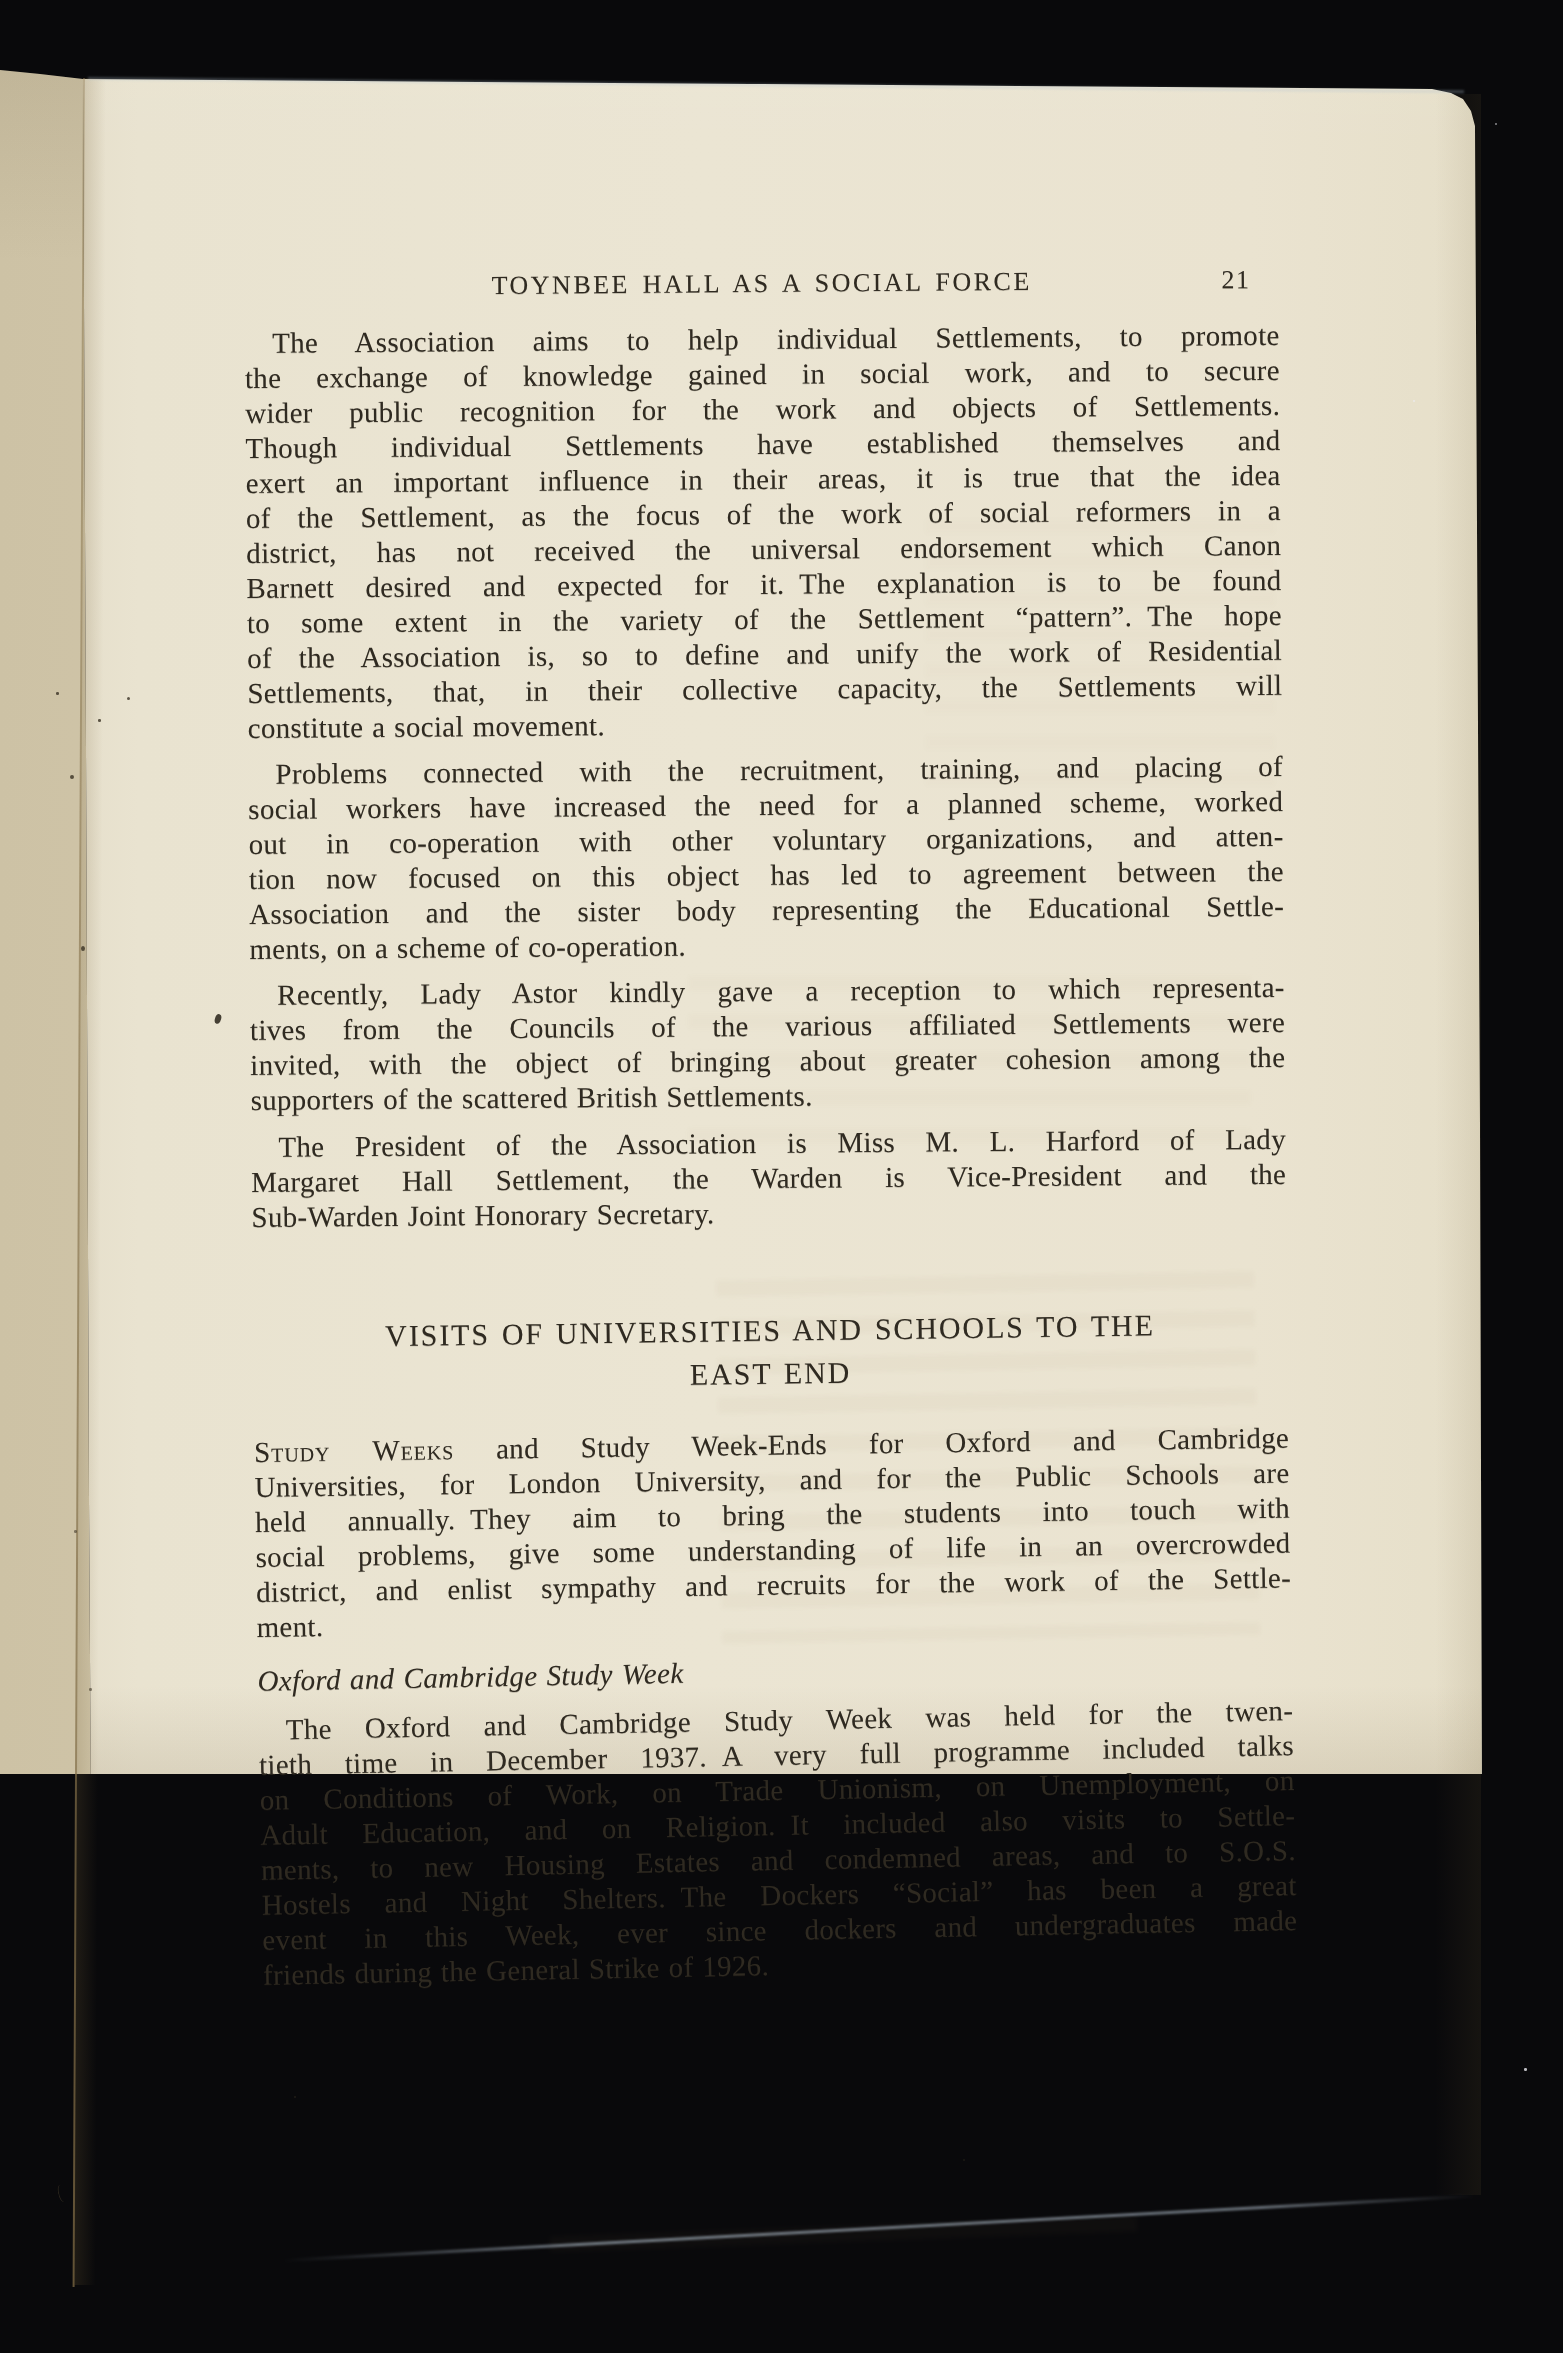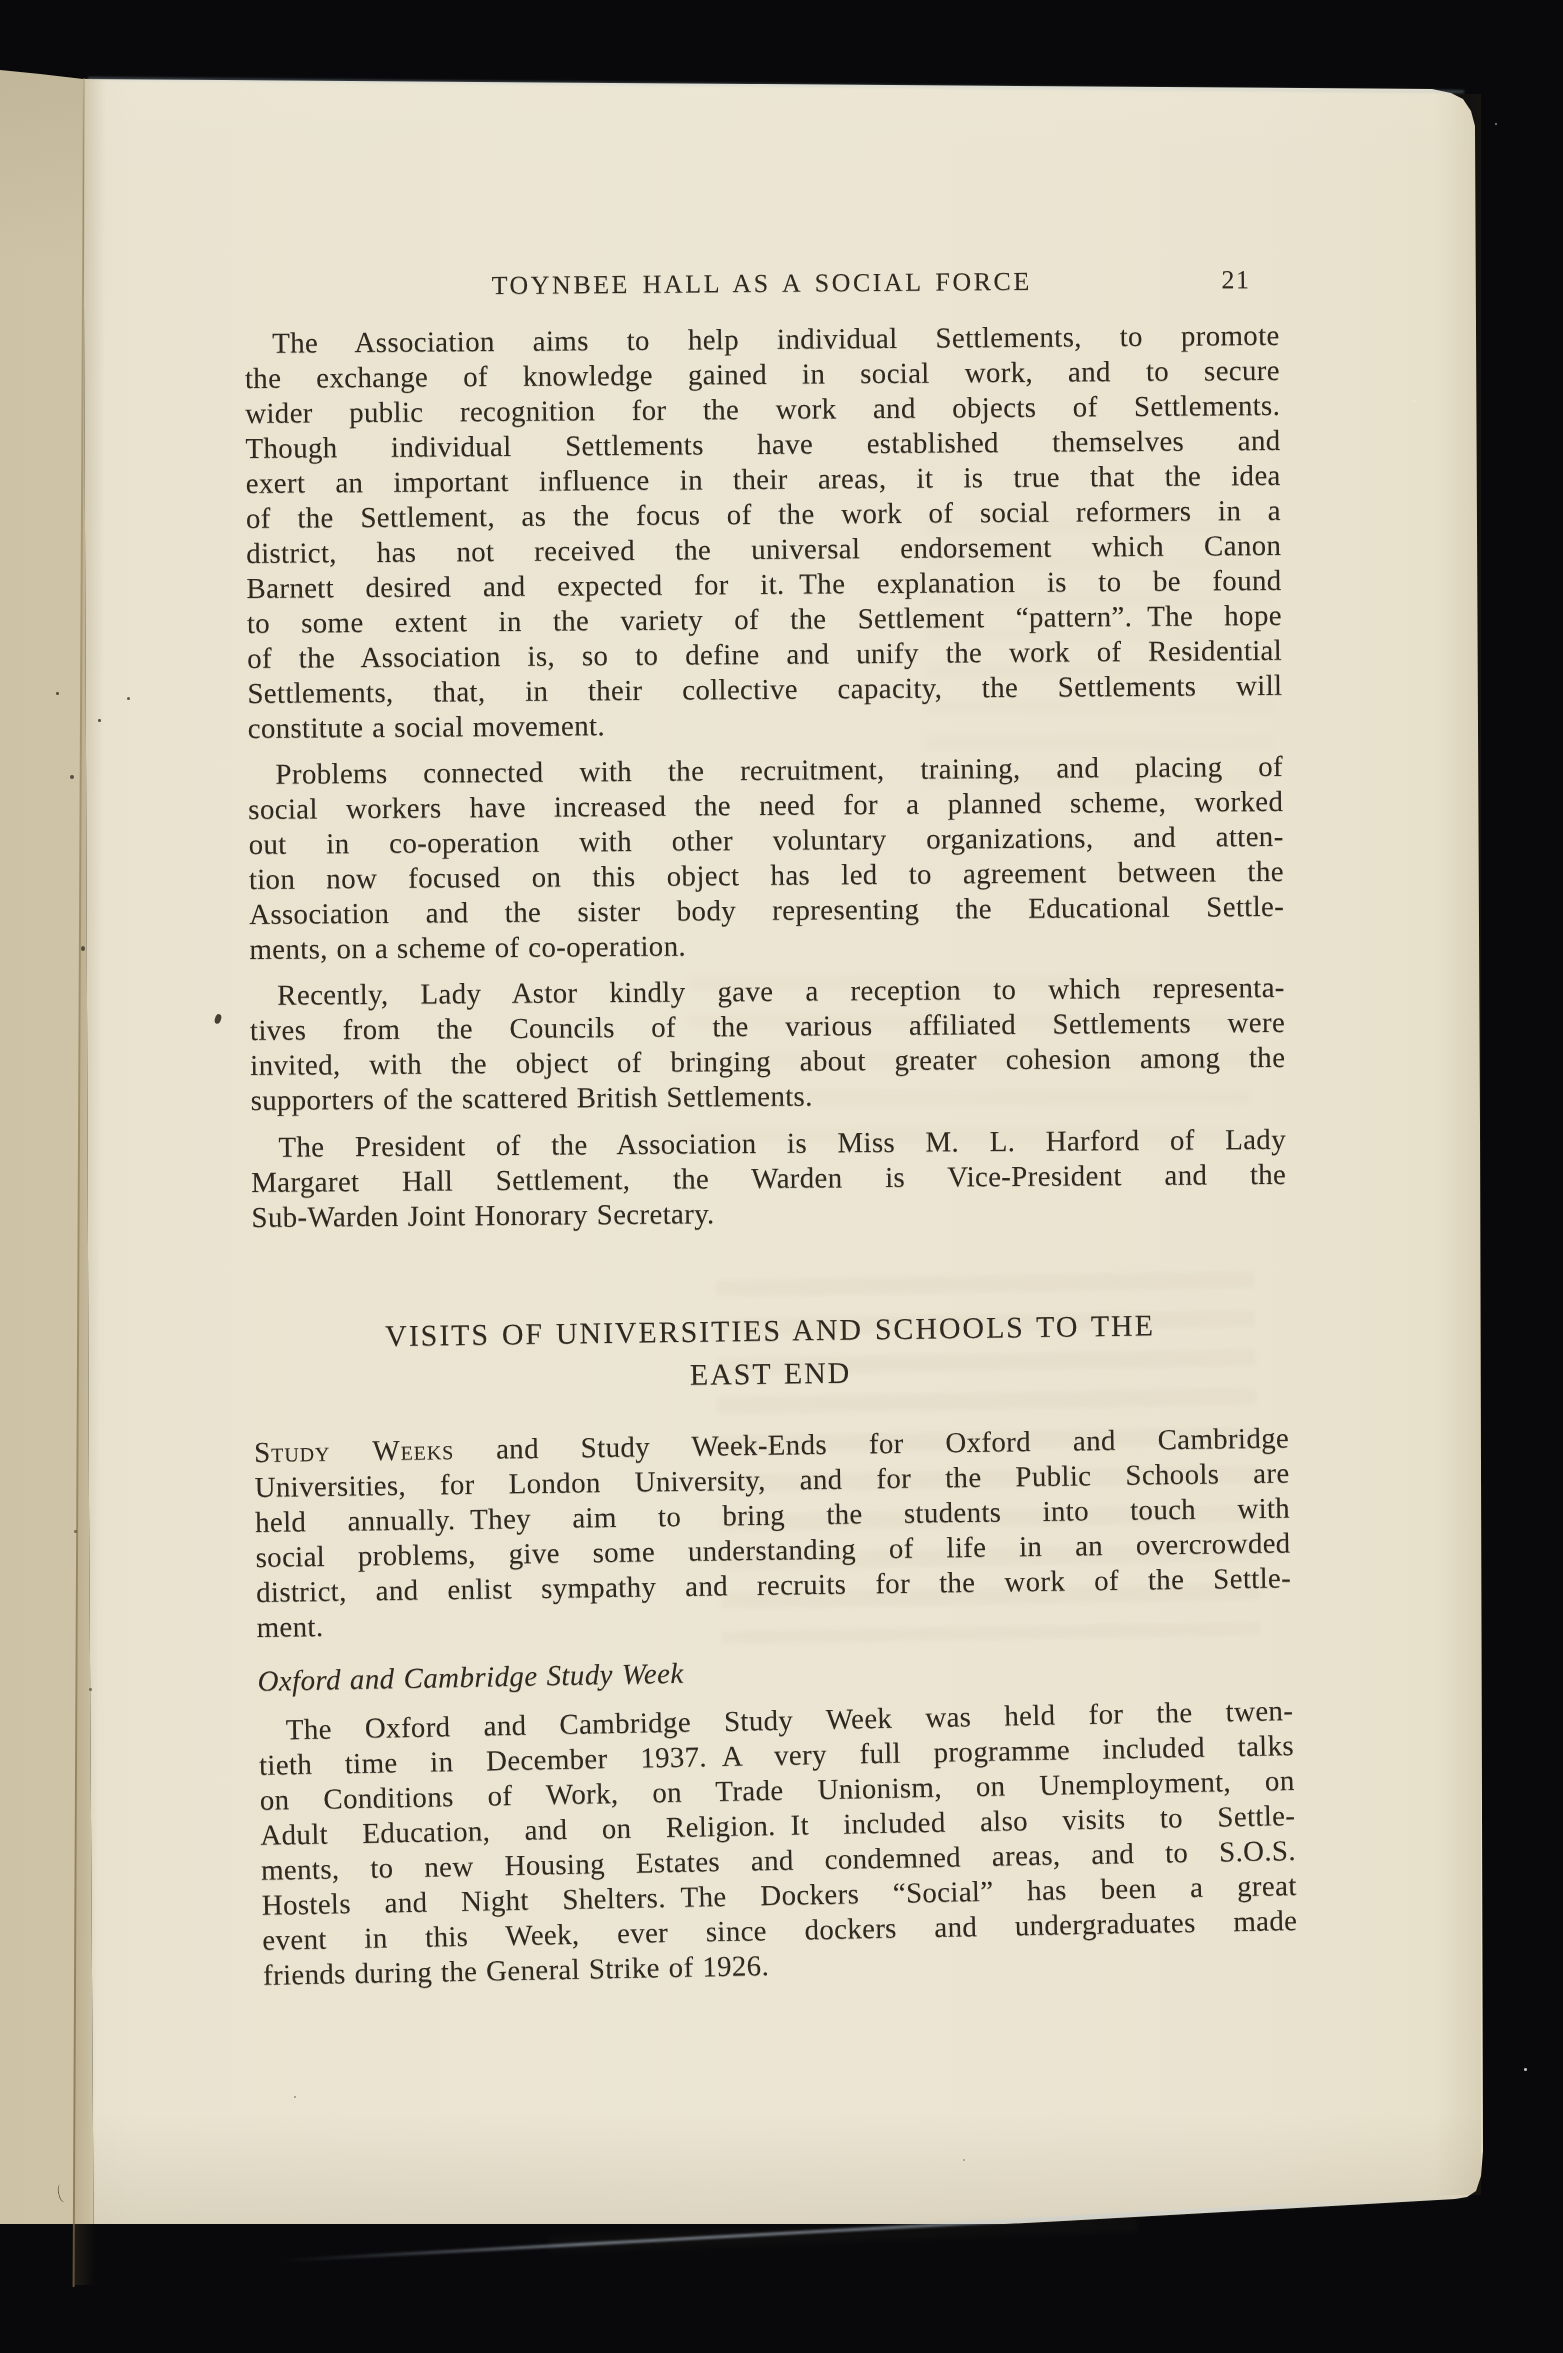--- a/index.html
+++ b/index.html
@@ -1,21 +1,21 @@
 <!DOCTYPE html>
 <html style="font-size:10px"><head>
 <meta charset="utf-8">
 <style>
   html,body{margin:0;padding:0;}
   body{
     width:1563px;height:2354px;overflow:hidden;
     background:#09090b;
     font-family:"Liberation Serif","DejaVu Serif",serif;
   }
-  .scene{position:absolute;inset:0;width:1563px;height:2224px;}
+  .scene{position:absolute;inset:0;width:1563px;height:1774px;}
 
   
   .strip{
     position:absolute;inset:0;
     clip-path:polygon(0px 70px,40px 74px,83px 79px,86px 750px,89px 1501px,94px 2284px,49px 2279px,0px 2287px);
     background:
       linear-gradient(180deg, rgba(90,75,45,0.14) 0px, rgba(90,75,45,0) 263px),
       linear-gradient(90deg,#cdc2a5 0%,#d6cbb0 45%,#d9cfb5 85%,#cfc4a8 100%);
   }
 

